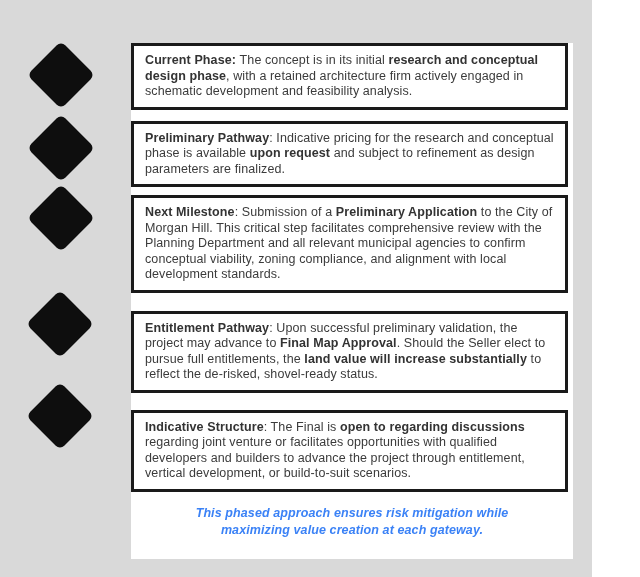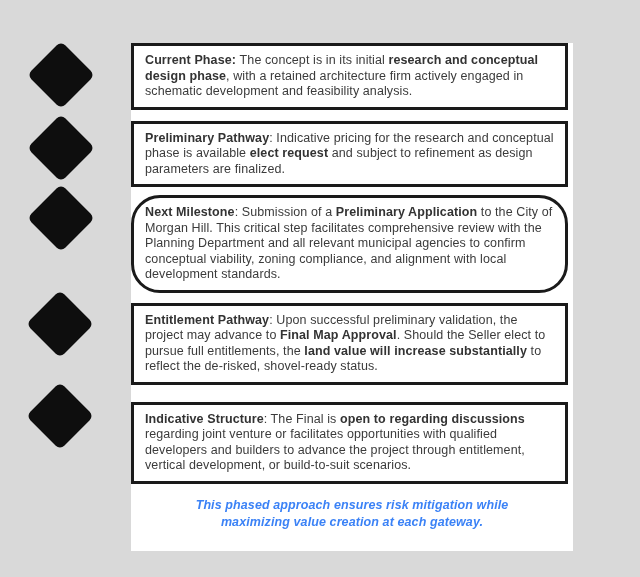--- a/index.html
+++ b/index.html
@@ -2,21 +2,21 @@
 <html><head>
 <meta charset="utf-8">
 <style>
   html, body { margin: 0; padding: 0; }
   body {
     font-family: "Liberation Sans", sans-serif;
     -webkit-font-smoothing: antialiased;
   }
   .canvas {
     position: relative;
-    width: 640px;
+    width: 592px;
     height: 577px;
     background: #d9d9d9;
     overflow: hidden;
   }
 
   
   .diamond-col { position: absolute; left: 0; top: 0; width: 130px; height: 577px; }
   .diamond {
     position: absolute;
     width: 48px; height: 48px;
@@ -51,21 +51,21 @@
     padding: 7px 8px 7px 11px;
     font-size: 12.5px;
     line-height: 15.5px;
     letter-spacing: 0.1px;
     color: #3b3b3b;
   }
   .phase-box p { margin: 0; }
   .phase-box .b { font-weight: 700; color: #333333; }
   .gap-1 { margin-bottom: 11px; }
   .gap-2 { margin-bottom: 8px; }
-  .gap-3 { margin-bottom: 10px; border-radius: 29px; }
+  .gap-3 { margin-bottom: 18px; }
   .gap-4 { margin-bottom: 17px; }
 
   .closing-note {
     margin: 13px auto 0 auto;
     max-width: 352px;
     text-align: center;
     font-size: 12.5px;
     line-height: 17px;
     font-weight: 700;
     font-style: italic;
@@ -86,21 +86,21 @@
     <div class="diamond"></div>
   </div>
 
   <div class="panel">
 
     <div class="phase-box gap-1">
       <p><span class="b">Current Phase: </span><span>The concept is in its initial </span><span class="b">research and conceptual design phase</span><span>, with a retained architecture firm actively engaged in schematic development and feasibility analysis.</span></p>
     </div>
 
     <div class="phase-box gap-2">
-      <p><span class="b">Preliminary Pathway</span><span>: Indicative pricing for the research and conceptual phase is available </span><span class="b">elect request</span><span> and subject to refinement as design parameters are finalized.</span></p>
+      <p><span class="b">Preliminary Pathway</span><span>: Indicative pricing for the research and conceptual phase is available </span><span class="b">upon request</span><span> and subject to refinement as design parameters are finalized.</span></p>
     </div>
 
     <div class="phase-box gap-3">
       <p><span class="b">Next Milestone</span><span>: Submission of a </span><span class="b">Preliminary Application</span><span> to the City of Morgan Hill. This critical step facilitates comprehensive review with the Planning Department and all relevant municipal agencies to confirm conceptual viability, zoning compliance, and alignment with local development standards.</span></p>
     </div>
 
     <div class="phase-box gap-4">
       <p><span class="b">Entitlement Pathway</span><span>: Upon successful preliminary validation, the project may advance to </span><span class="b">Final Map Approval</span><span>. Should the Seller elect to pursue full entitlements, the </span><span class="b">land value will increase substantially</span><span> to reflect the de-risked, shovel-ready status.</span></p>
     </div>
 

